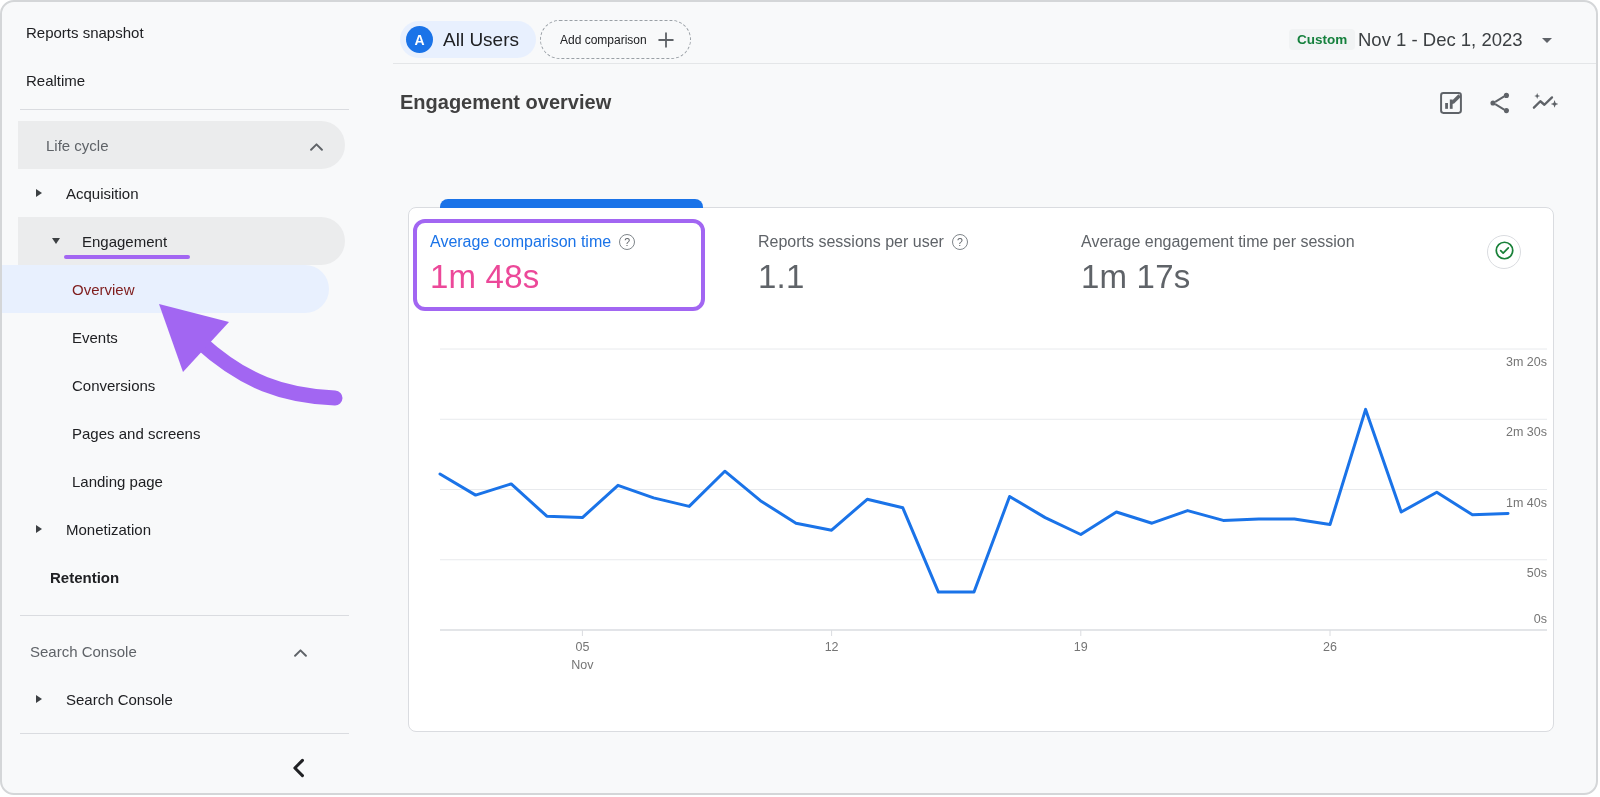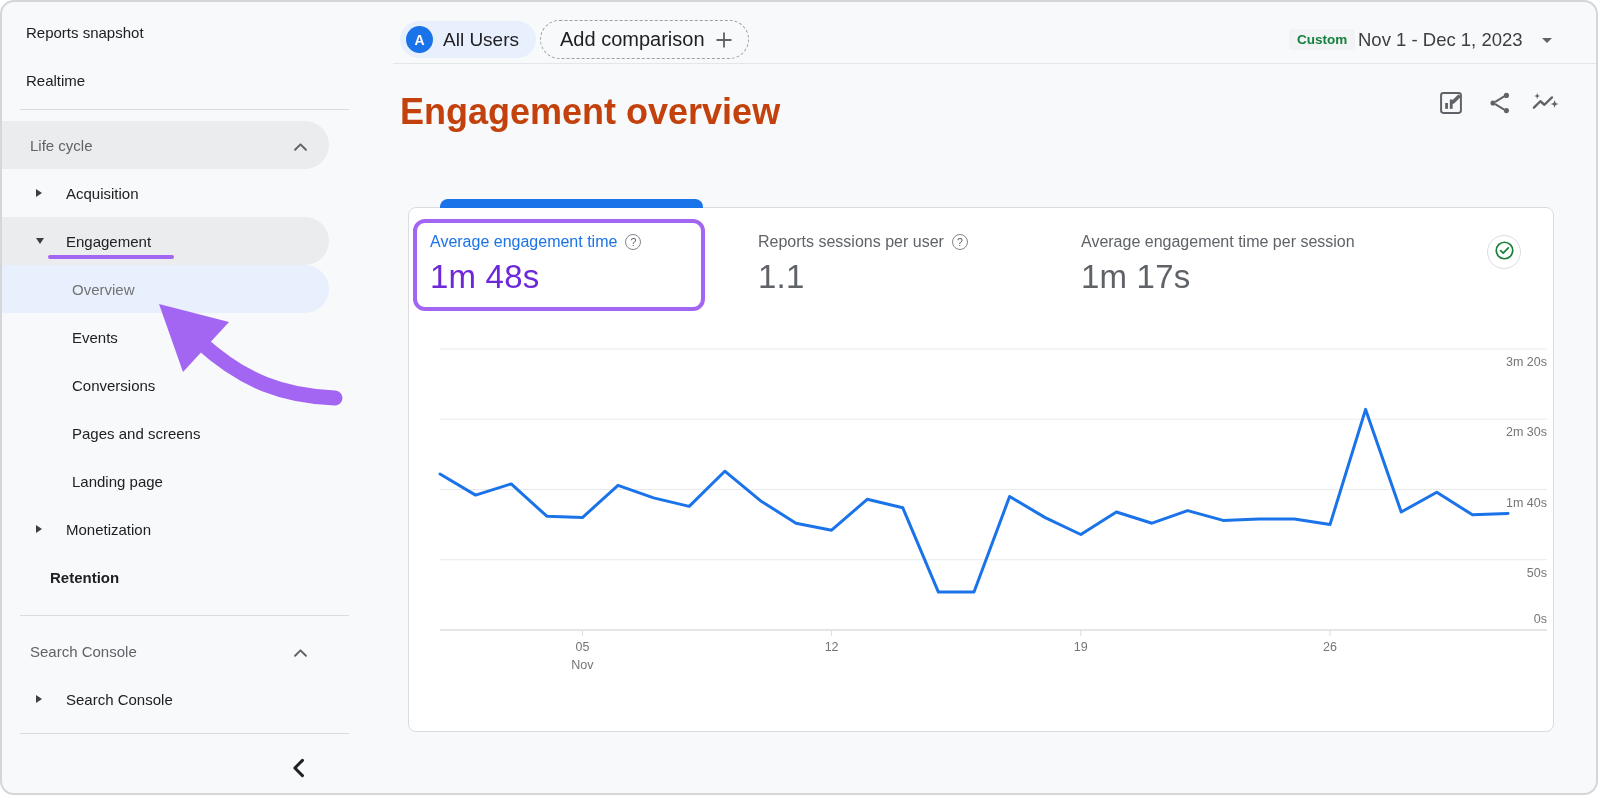--- a/index.html
+++ b/index.html
@@ -21,22 +21,22 @@
   .sb-row {
     width: 327px; height: 48px; display: flex; align-items: center;
     border-radius: 0 24px 24px 0; font-size: 15px; color: #202124;
     position: relative; cursor: pointer;
   }
   .sb-row.item   { padding-left: 24px; }
   .sb-row.leaf   { padding-left: 48px; font-weight: bold; }
   .sb-row.child  { padding-left: 70px; }
   .sb-row.expandable { padding-left: 34px; }
   .sb-row.section-header { padding-left: 28px; padding-right: 22px; justify-content: space-between; color: #5f6368; }
-  .sb-row.highlighted { background: #ebeced; }
-  .sb-row.selected { background: #e8f0fe; color: #737373; text-align: right; }
+  .sb-row.highlighted { background: #ebeced; margin-left: 16px; }
+  .sb-row.selected { background: #e8f0fe; color: #7f1d1d; text-align: right; }
   .tri { width: 12px; margin-right: 18px; display: inline-flex; }
   .tri-right { width: 0; height: 0; border-left: 6px solid #3c4043; border-top: 4.5px solid transparent; border-bottom: 4.5px solid transparent; }
   .tri-down  { width: 0; height: 0; border-top: 6px solid #3c4043; border-left: 4.5px solid transparent; border-right: 4.5px solid transparent; }
   .sb-divider { height: 1px; background: #dadce0; margin: 5px 18px 11px 18px; }
   .sb-divider.mid { margin-top: 14px; }
   .sb-divider.last { margin-top: 10px; }
   .sb-underline { position: absolute; left: 46px; top: 38px; width: 126px; height: 4px; border-radius: 2px; background: #a266f2; }
   .collapse-btn { position: absolute; left: 286px; top: 755px; width: 22px; height: 22px; cursor: pointer; }
 
   
@@ -54,33 +54,33 @@
     width: 27px; height: 27px; border-radius: 50%; background: #1a73e8;
     color: #fff; font-size: 14px; font-weight: bold;
     display: flex; align-items: center; justify-content: center; margin-right: 10px;
   }
   .chip-all-users .chip-label { font-size: 19px; color: #202124; }
   .add-comparison {
     position: absolute; left: 173px; top: 18px; height: 39px;
     border: 1px dashed #9aa0a6; border-radius: 20px; display: flex; align-items: center;
     padding: 0 16px 0 19px; cursor: pointer; background: transparent;
   }
-  .add-comparison .chip-label { font-size: 20px; color: #202124; margin-right: 11px; }
+  .add-comparison .chip-label { font-size: 12px; color: #202124; margin-right: 11px; }
 
   .date-type {
     position: absolute; left: 922px; top: 27px; background: #f1f3f4; border-radius: 4px;
     padding: 3px 8px; font-size: 13.5px; font-weight: bold; color: #15803d;
   }
   .date-range { position: absolute; left: 991px; top: 27px; font-size: 18.5px; color: #3c4043; cursor: pointer; }
   .date-caret { position: absolute; left: 1175px; top: 36px; width: 0; height: 0;
     border-top: 5.5px solid #5f6368; border-left: 5px solid transparent; border-right: 5px solid transparent; cursor: pointer; }
 
   .topbar-divider { position: absolute; left: 26px; right: 0; top: 61px; height: 1px; background: #e4e6e8; }
 
-  .page-title { position: absolute; left: 33px; top: 89px; font-size: 36px; color: #c2410c; }
+  .page-title { position: absolute; left: 33px; top: 89px; font-size: 20px; color: #404040; }
   .icon-btn { position: absolute; top: 87px; width: 28px; height: 28px; cursor: pointer; }
   .icon-btn svg { width: 100%; height: 100%; }
   .icon-customize { left: 1070px; }
   .icon-share { left: 1119px; }
   .icon-insights { left: 1164px; }
 
   
   .card {
     position: absolute; left: 41px; top: 205px; width: 1146px; height: 525px;
     background: #ffffff; border: 1px solid #dadce0; border-radius: 8px;
@@ -90,21 +90,21 @@
     background: #1a73e8; border-radius: 8px 8px 0 0;
   }
   .annot-box {
     position: absolute; left: 4px; top: 11px; width: 292px; height: 92px;
     border: 4px solid #a266f2; border-radius: 12px; pointer-events: none;
   }
   .metric { position: absolute; top: 25px; cursor: pointer; }
   .metric-label { font-size: 16px; color: #5f6368; display: flex; align-items: center; }
   .metric.selected .metric-label { color: #1a73e8; }
   .metric-value { font-size: 33px; color: #5f6368; margin-top: 7px; letter-spacing: 0.2px; }
-  .metric.selected .metric-value { color: #6d28d9; }
+  .metric.selected .metric-value { color: #ec4899; }
   .help {
     display: inline-flex; width: 16px; height: 16px; border: 1.3px solid #80868b; border-radius: 50%;
     align-items: center; justify-content: center; font-size: 10.5px; color: #5f6368;
     margin-left: 8px; flex: none; cursor: pointer;
   }
   .check-btn {
     position: absolute; left: 1078px; top: 27px; width: 34px; height: 34px;
     background: #fff; border: 1px solid #dadce0; border-radius: 50%;
     display: flex; align-items: center; justify-content: center; cursor: pointer;
   }
@@ -248,21 +248,21 @@
             <path d="M5.3 3.5 l0.7 1.8 1.8 0.7 -1.8 0.7 -0.7 1.8 -0.7 -1.8 -1.8 -0.7 1.8 -0.7 z" fill="#5f6368"></path>
           </svg>
       </span>
     </div>
 
     <section class="card">
       <div class="tab-indicator"></div>
       <div id="metrics">
           <div class="metric selected" style="left: 21px;">
             <div class="metric-label">
-              <span>Average engagement time</span>
+              <span>Average comparison time</span>
               <span class="help">?</span>
             </div>
             <div class="metric-value">1m 48s</div>
           </div>
           <div class="metric" style="left: 349px;">
             <div class="metric-label">
               <span>Reports sessions per user</span>
               <span class="help">?</span>
             </div>
             <div class="metric-value">1.1</div>

